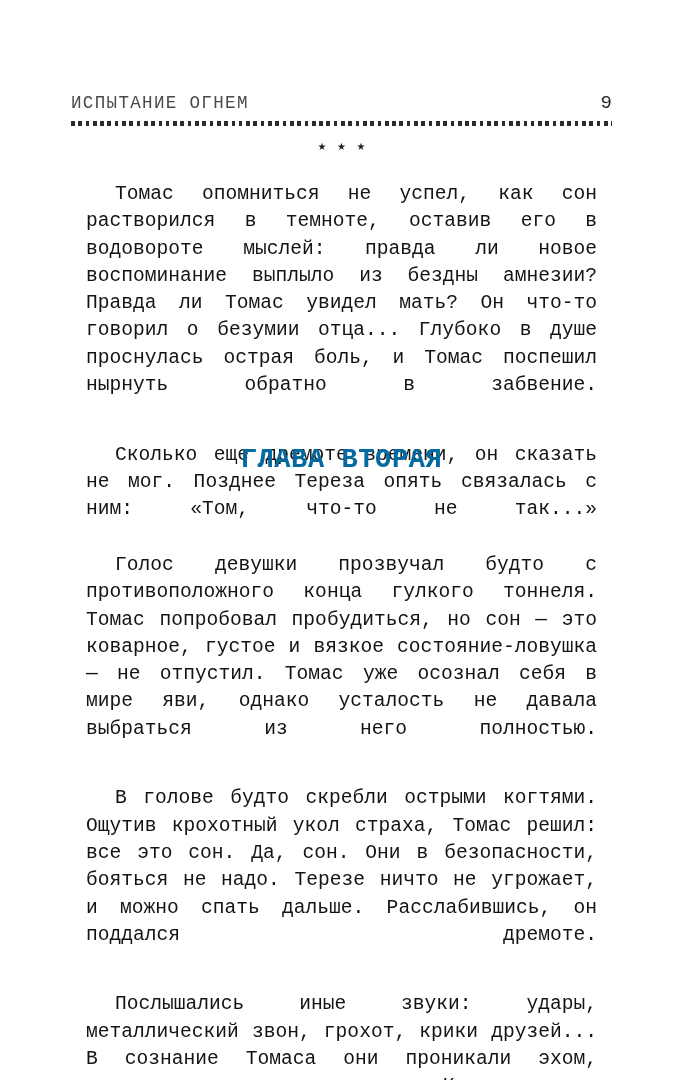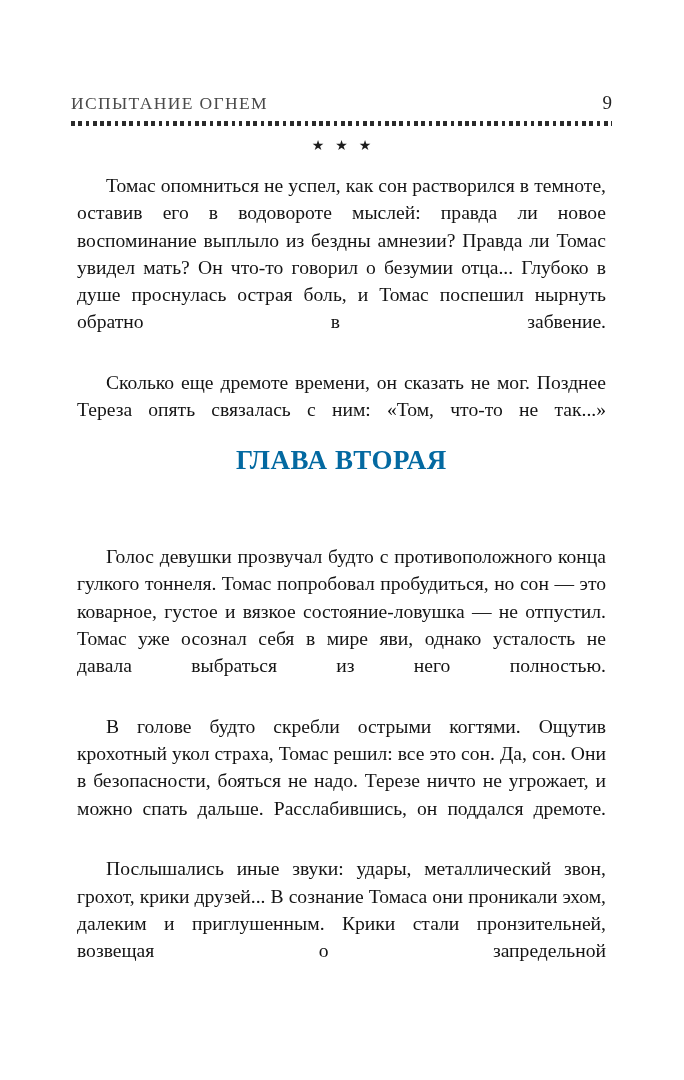--- a/index.html
+++ b/index.html
@@ -6,21 +6,21 @@
     margin: 0;
     padding: 0;
     background: #ffffff;
   }
   .page {
     position: relative;
     width: 684px;
     height: 1080px;
     background: #ffffff;
     overflow: hidden;
-    font-family: Liberation Serif, serif;
+    font-family: Liberation Mono, monospace;
     color: #111111;
   }
 
   
   .runhead {
     position: absolute;
     left: 71px;
     top: 92px;
     width: 541px;
     height: 24px;
@@ -89,21 +89,21 @@
     position: absolute;
     left: 71px;
     width: 541px;
     font-size: 19.6px;
     line-height: 27.3px;
     text-align: justify;
     text-justify: inter-word;
     color: #141414;
   }
   .body-block p {
-    margin: 6px;
+    margin: 15px;
     text-indent: 29px;
   }
   
   .body-block p::after {
     content: "";
     display: inline-block;
     width: 100%;
   }
 
   #block-one { top: 166px; }

